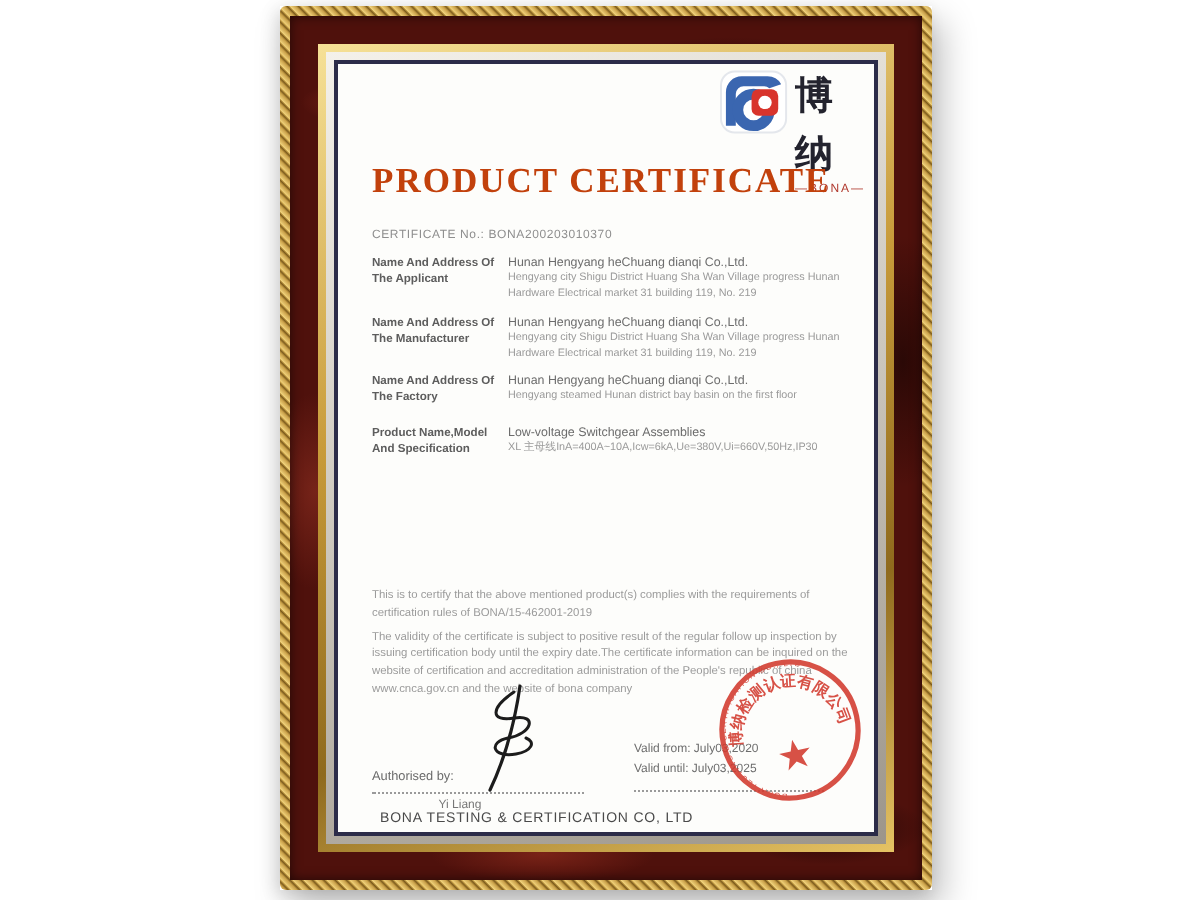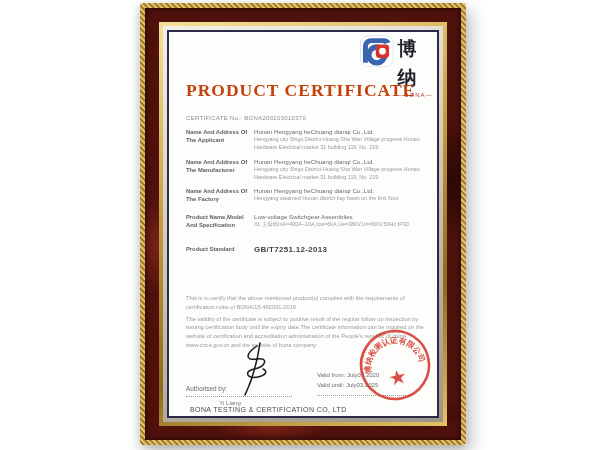--- a/index.html
+++ b/index.html
@@ -123,26 +123,20 @@
                       <div class="val-sub">Hengyang steamed Hunan district bay basin on the first floor</div>
                     </div>
                   </div>
                   <div class="row mb16">
                     <div class="lbl">Product Name,Model And Specification</div>
                     <div class="val">
                       <div class="val-main">Low-voltage Switchgear Assemblies</div>
                       <div class="val-sub">XL 主母线InA=400A~10A,Icw=6kA,Ue=380V,Ui=660V,50Hz,IP30</div>
                     </div>
                   </div>
-                  <div class="row mb8">
-                    <div class="lbl">Product Standard</div>
-                    <div class="val">
-                      <div class="val-standard">GB/T7251.12-2013</div>
-                    </div>
-                  </div>
                 </div>
 
                 <div class="para">
                   <p>This is to certify that the above mentioned product(s) complies with the requirements of certification rules of BONA/15-462001-2019</p>
                   <p>The validity of the certificate is subject to positive result of the regular follow up inspection by issuing certification body until the expiry date.The certificate information can be inquired on the website of certification and accreditation administration of the People's republic of china www.cnca.gov.cn and the website of bona company</p>
                 </div>
 
                 <svg class="sig-svg" width="72" height="58" viewBox="0 0 72 58">
                   <path d="M40,6 C28,14 28,21 40,19 C52,17 49,27 37,29 C27,31 29,39 41,37 C49,35.5 51,31 46,29" fill="none" stroke="#1c1c1c" stroke-width="1.5" stroke-linecap="round"></path>
                   <path d="M43,3 C41,17 37,36 28,55" fill="none" stroke="#1c1c1c" stroke-width="1.6" stroke-linecap="round"></path>

